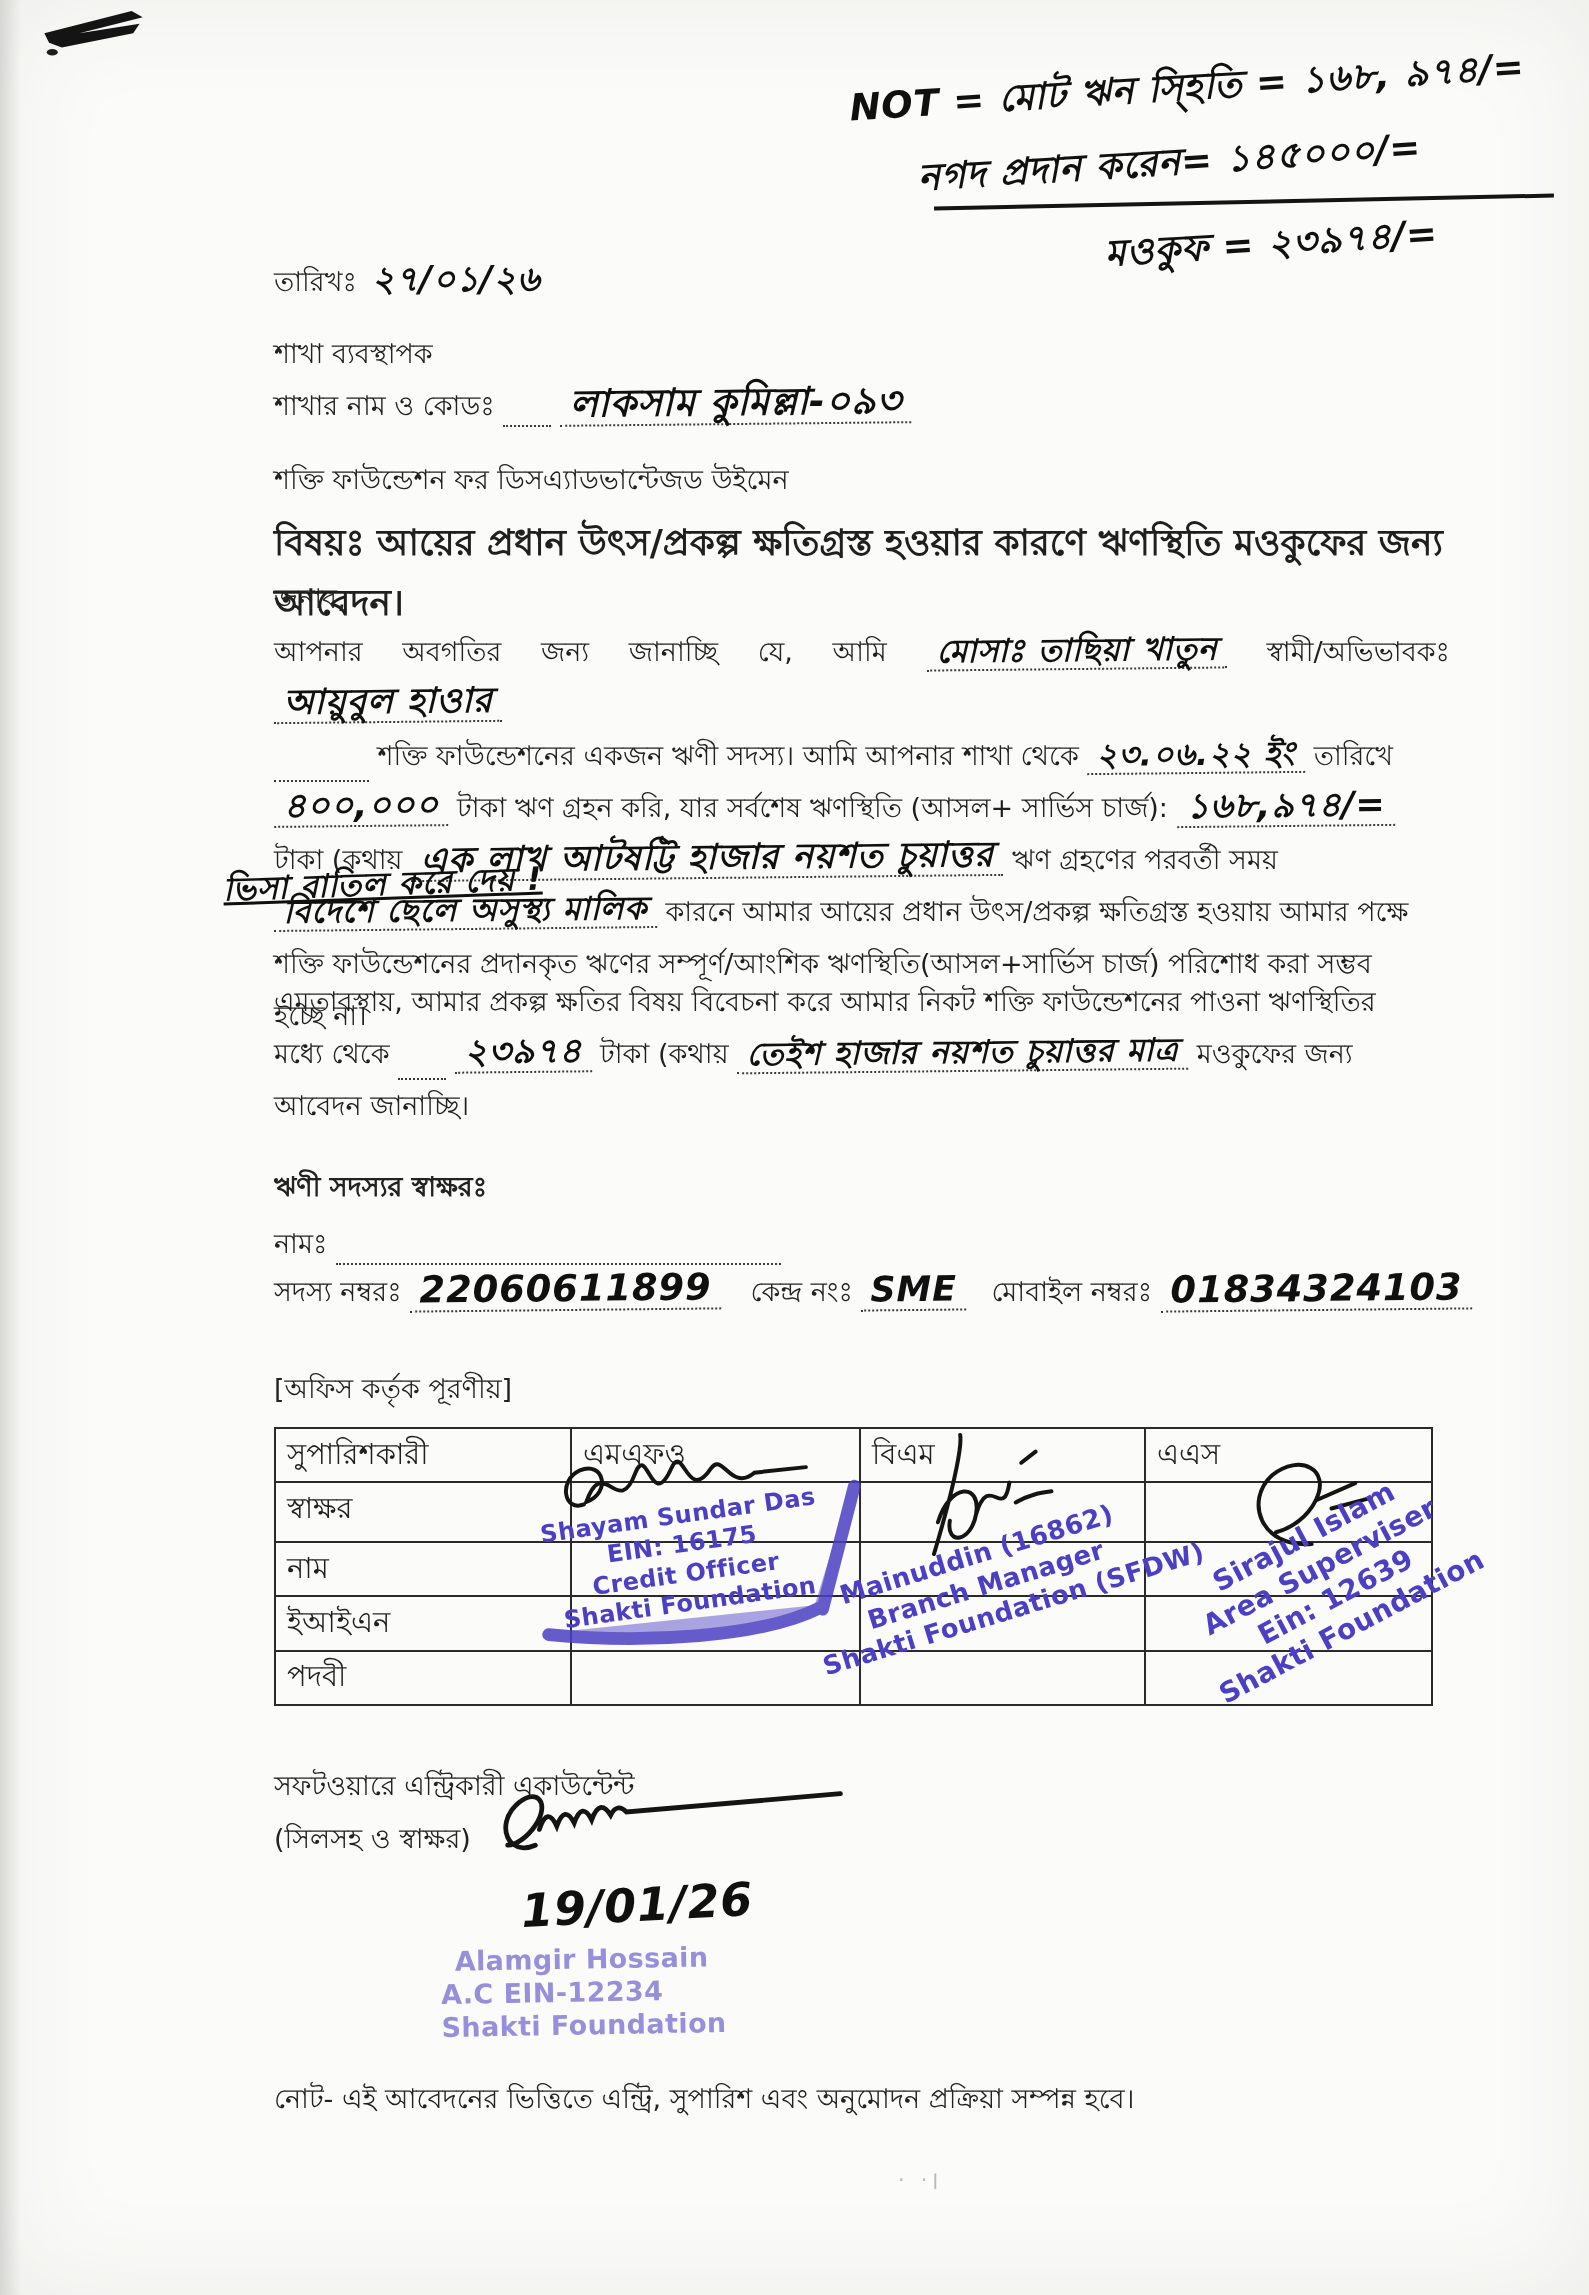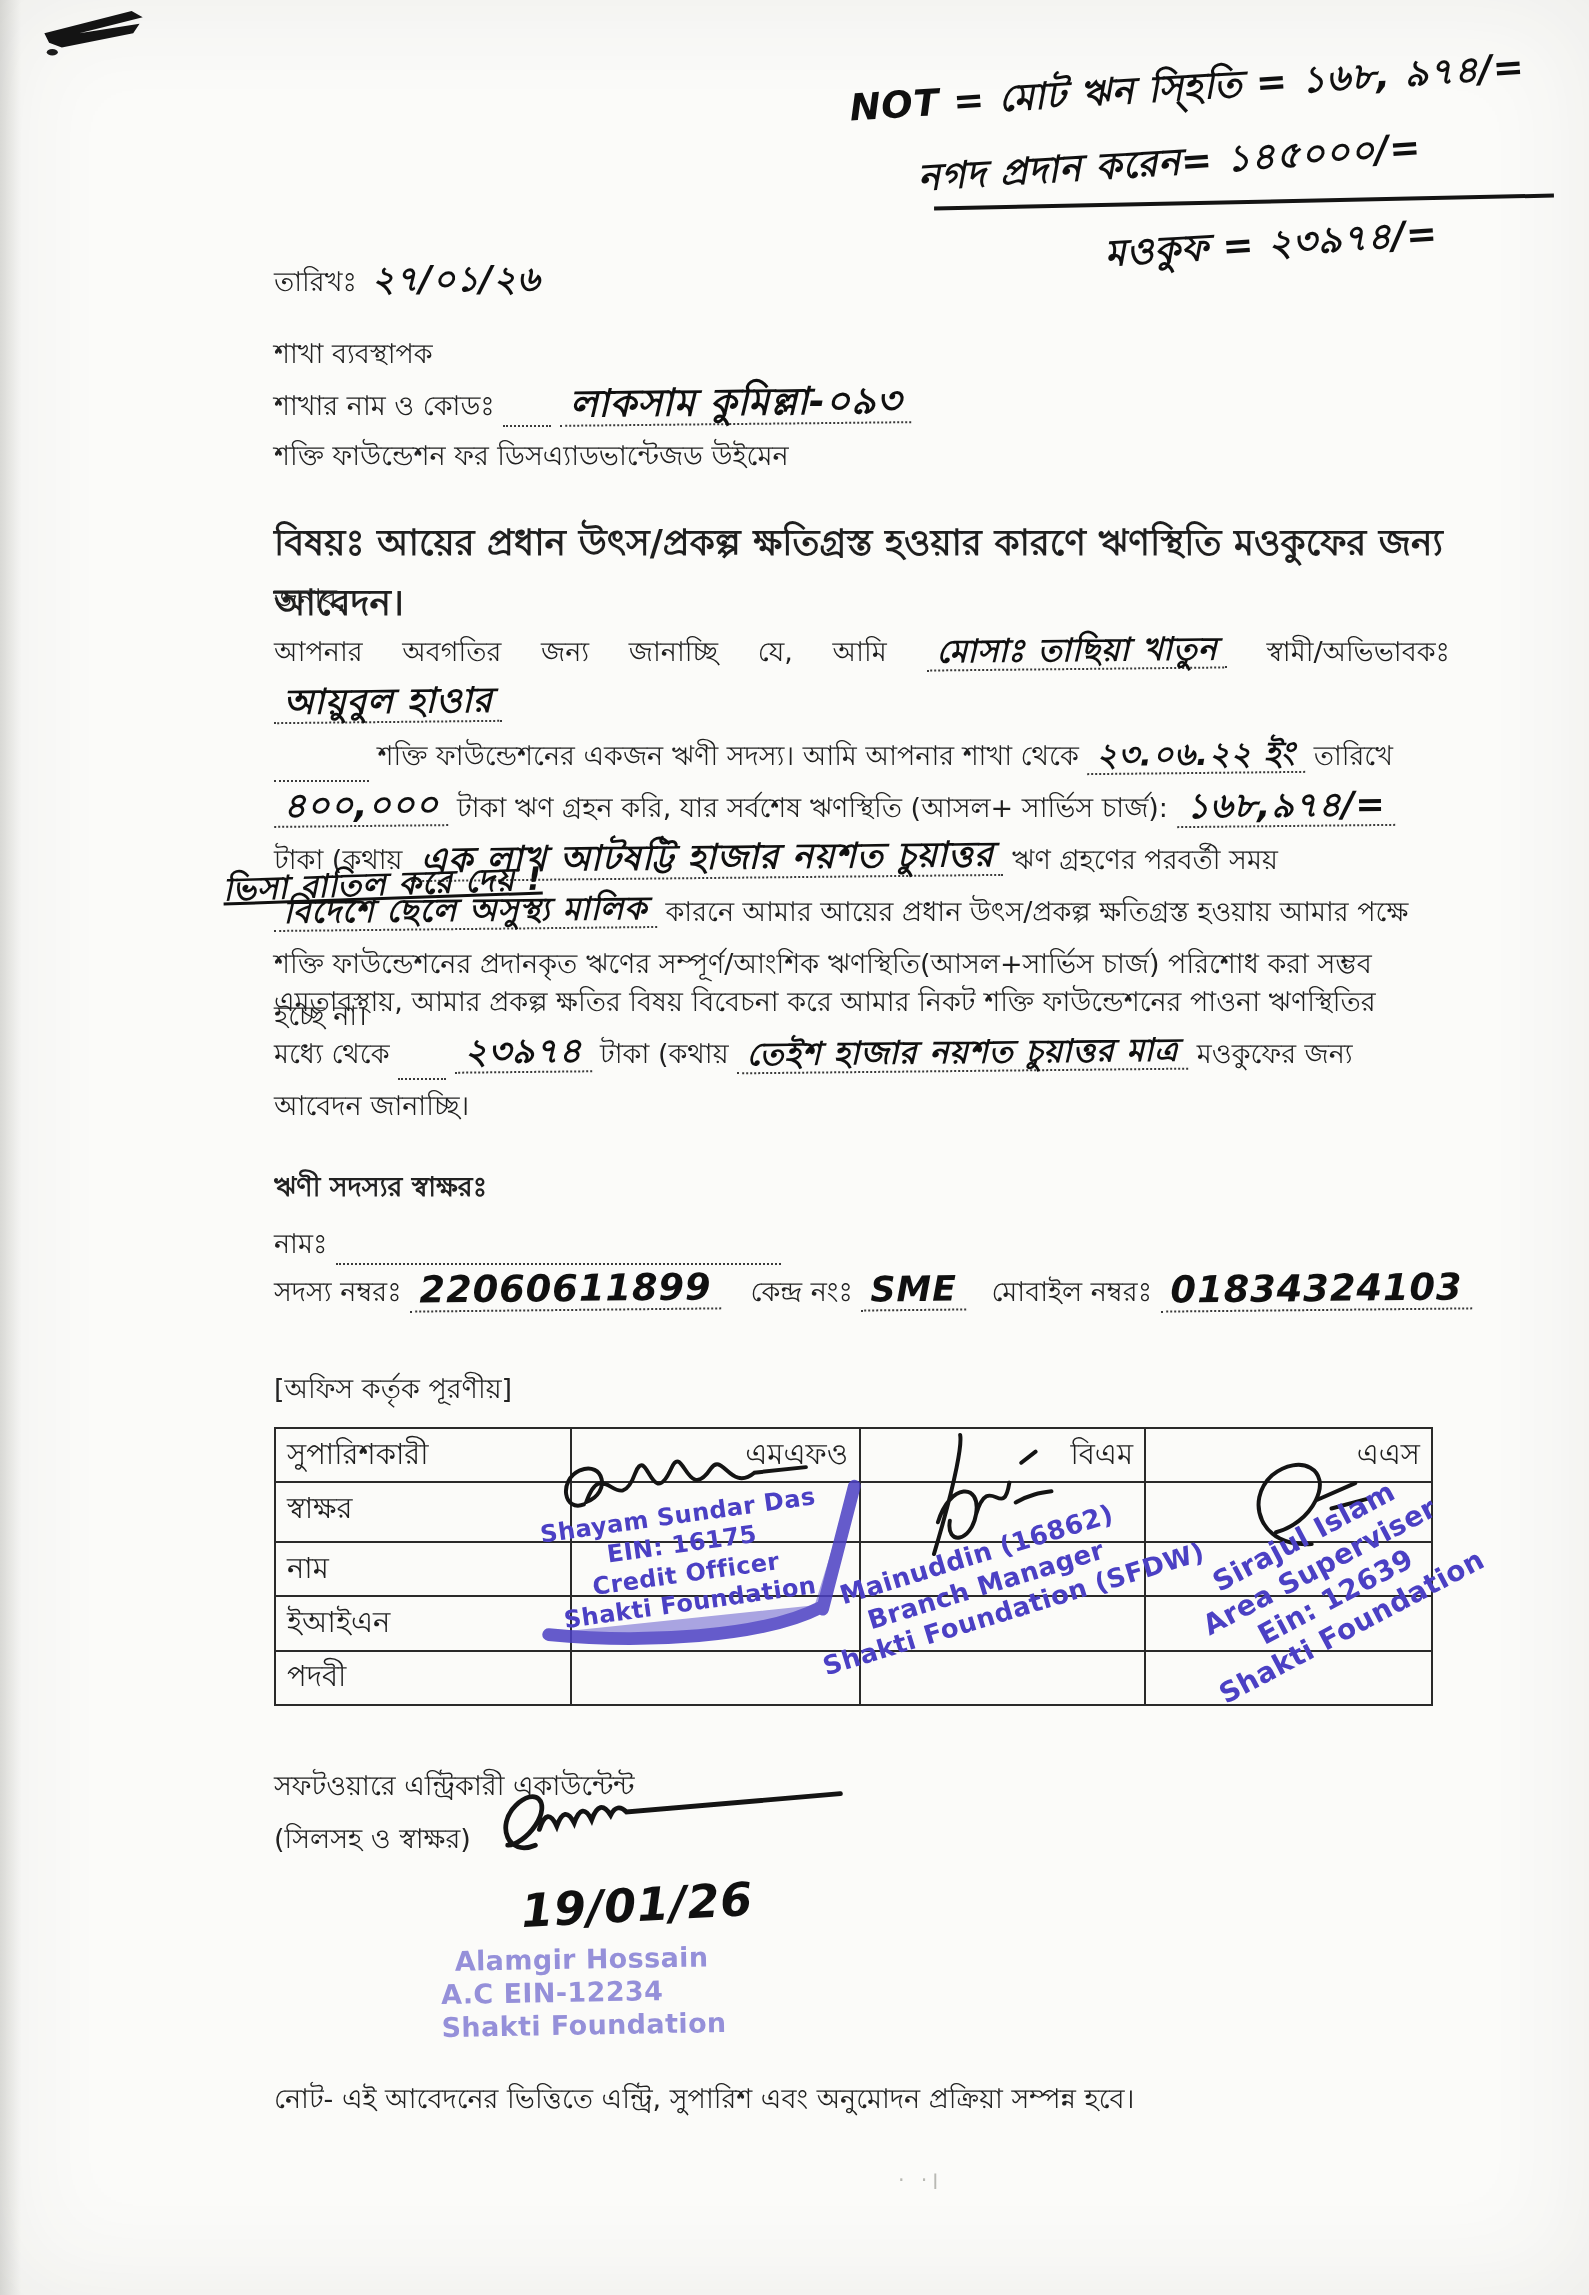--- a/index.html
+++ b/index.html
@@ -21,21 +21,21 @@
   .fill{display:inline-block;border-bottom:2.4px dotted #3a3a3a;padding:0 9.5px 1.6px 9.5px;transform:rotate(-.6deg);}
   .leader{display:inline-block;border-bottom:2.4px dotted #3a3a3a;height:1.1em;vertical-align:bottom;}
   .w120{width:95px;} .w60{width:48px;}
   .para{font-size:27px;line-height:52px;width:1176px;text-align:justify;}
   .topnote{transform:rotate(-3.5deg);font-size:37px;font-weight:700;color:#101010;}
   .topnote .tn-line{display:block;white-space:nowrap;font-style:italic;letter-spacing:0.8px;}
   .tn-rule{position:absolute;border-top:4.8px solid #141414;width:620px;transform:rotate(-1.2deg);}
   .subject{font-size:36px;font-weight:700;}
   .office-table{border-collapse:collapse;table-layout:fixed;}
   .office-table td{border:2.4px solid #2a2a2a;font-size:29px;padding:1.6px 11px;vertical-align:middle;background:transparent;}
-  .office-table td.center{text-align:right;}
+  .office-table td.center{text-align:left;}
   .stamp{position:absolute;text-align:center;font-weight:700;line-height:1.22;letter-spacing:0.4px;}
   .stamp .st-line{display:block;white-space:nowrap;}
   .blue{color:#4b40c4;}
   .blue-faded{color:#8b85d6;}
   .sig-svg{position:absolute;overflow:visible;}
   .blob{position:absolute;}
   .artifact{position:absolute;color:#b9b9b4;font-size:20.7px;letter-spacing:4.8px;}
 </style>
 </head>
 <body>
@@ -59,21 +59,21 @@
     <span>তারিখঃ</span>
     <span class="hw hw-big" style="margin-left:6.4px;">২৭/০১/২৬</span>
   </div>
 
   <div class="abs printed" style="left:274px;top:334px;">শাখা ব্যবস্থাপক</div>
   <div class="abs printed" style="left:274px;top:383px;white-space:nowrap;">
     <span>শাখার নাম ও কোডঃ</span>
     <span class="leader w60"></span>
     <span class="hw fill" style="font-size:38px;">লাকসাম কুমিল্লা-০৯৩</span>
   </div>
-  <div class="abs printed" style="left:274px;top:436px;">শক্তি ফাউন্ডেশন ফর ডিসএ্যাডভান্টেজড উইমেন</div>
+  <div class="abs printed" style="left:274px;top:460px;">শক্তি ফাউন্ডেশন ফর ডিসএ্যাডভান্টেজড উইমেন</div>
 
   <div class="abs subject" style="left:274px;top:515px;width:1192px;">বিষয়ঃ আয়ের প্রধান উৎস/প্রকল্প ক্ষতিগ্রস্ত হওয়ার কারণে ঋণস্থিতি মওকুফের জন্য আবেদন।</div>
 
   <div class="abs printed" style="left:274px;top:579px;">জনাব,</div>
 
   <div class="abs para" style="left:274px;top:626px;">
     <span>আপনার অবগতির জন্য জানাচ্ছি যে, আমি</span>
     <span class="hw fill hw-med">মোসাঃ তাছিয়া খাতুন</span>
     <span>স্বামী/অভিভাবকঃ</span>
     <span class="hw fill hw-big">আয়ুবুল হাওার</span><br>

